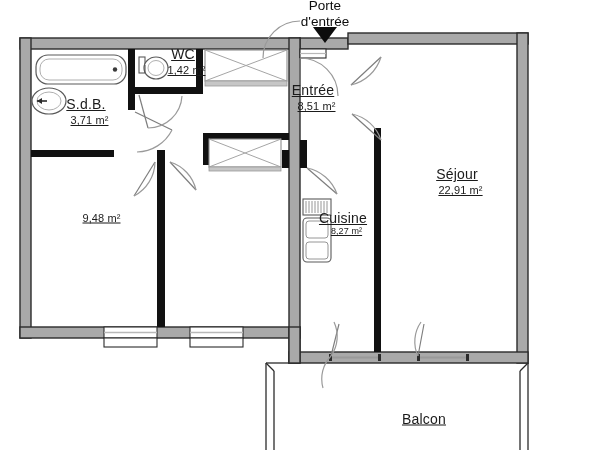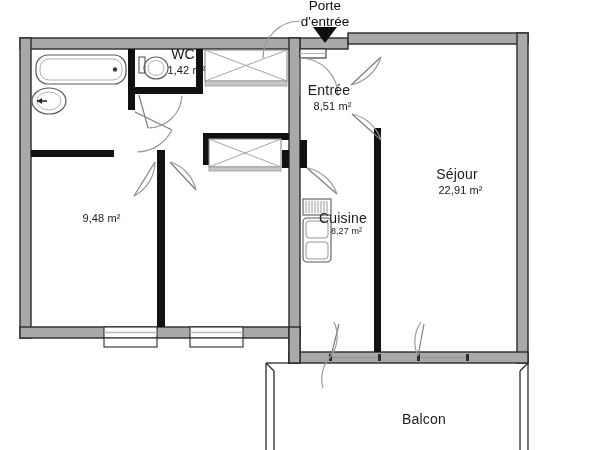--- a/index.html
+++ b/index.html
@@ -35,20 +35,21 @@
     width: 600px;
     height: 450px;
     pointer-events: none;
   }
   .room-label {
     position: absolute;
     text-align: center;
     color: #1b1b1b;
     white-space: nowrap;
     transform: translate(-50%, -50%);
+    text-decoration: underline;
   }
   .room-name {
     font-size: 14px;
     line-height: 17px;
     letter-spacing: 0.2px;
   }
   .room-area {
     font-size: 11px;
     line-height: 15px;
     letter-spacing: 0.1px;
@@ -304,27 +305,31 @@
   </svg>
 
 
   <div class="label-layer">
 
     <div class="entry-annotation" style="left:325px; top:-2px;">
       <div>Porte</div>
       <div>d'entrée</div>
     </div>
 
+    <div class="room-label" style="left:86px; top:112px;">
+      <div class="room-name">S.d.B.</div>
+      <div class="room-area">3,71 m²</div>
+    </div>
 
     <div class="room-label" style="left:183px; top:62px;">
       <div class="room-name">WC</div>
       <div class="room-area">1,42 m²</div>
     </div>
 
-    <div class="room-label" style="left:329px; top:98px;">
+    <div class="room-label" style="left:313px; top:98px;">
       <div class="room-name">Entrée</div>
       <div class="room-area">8,51 m²</div>
     </div>
 
     <div class="room-label" style="left:457px; top:182px;">
       <div class="room-name">Séjour</div>
       <div class="room-area">22,91 m²</div>
     </div>
 
     <div class="room-label" style="left:98px; top:218px;">

